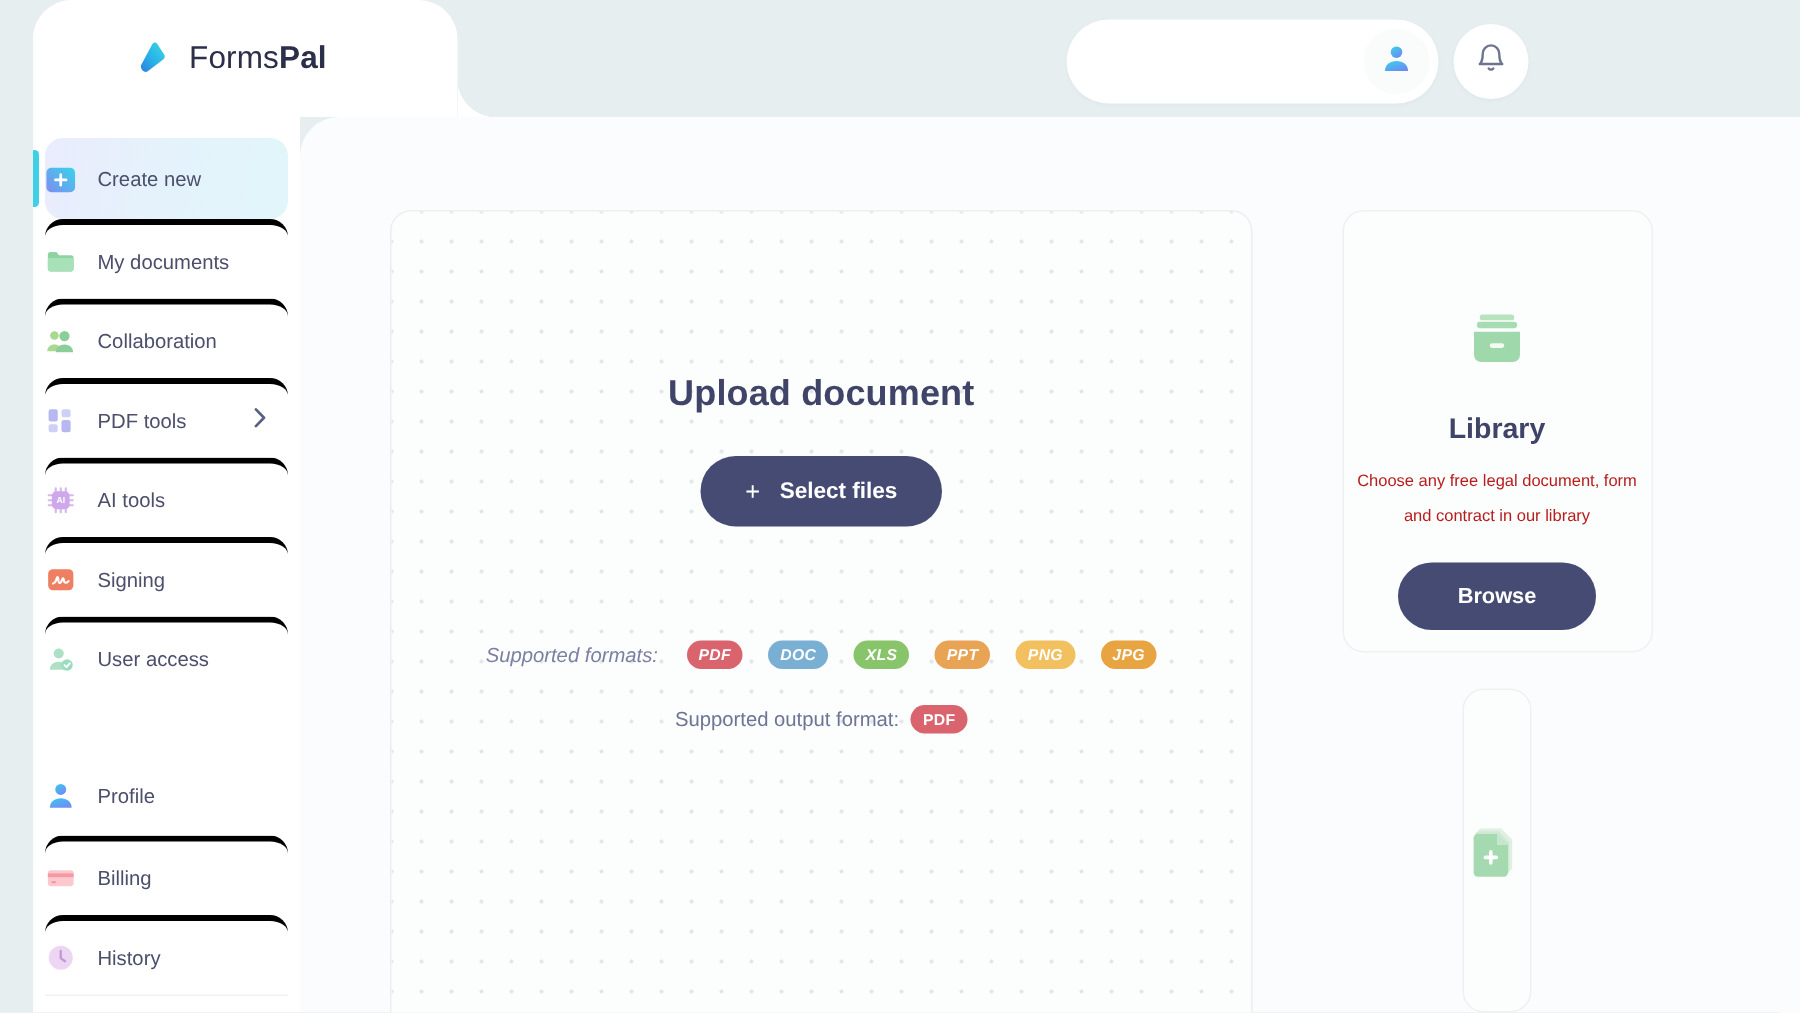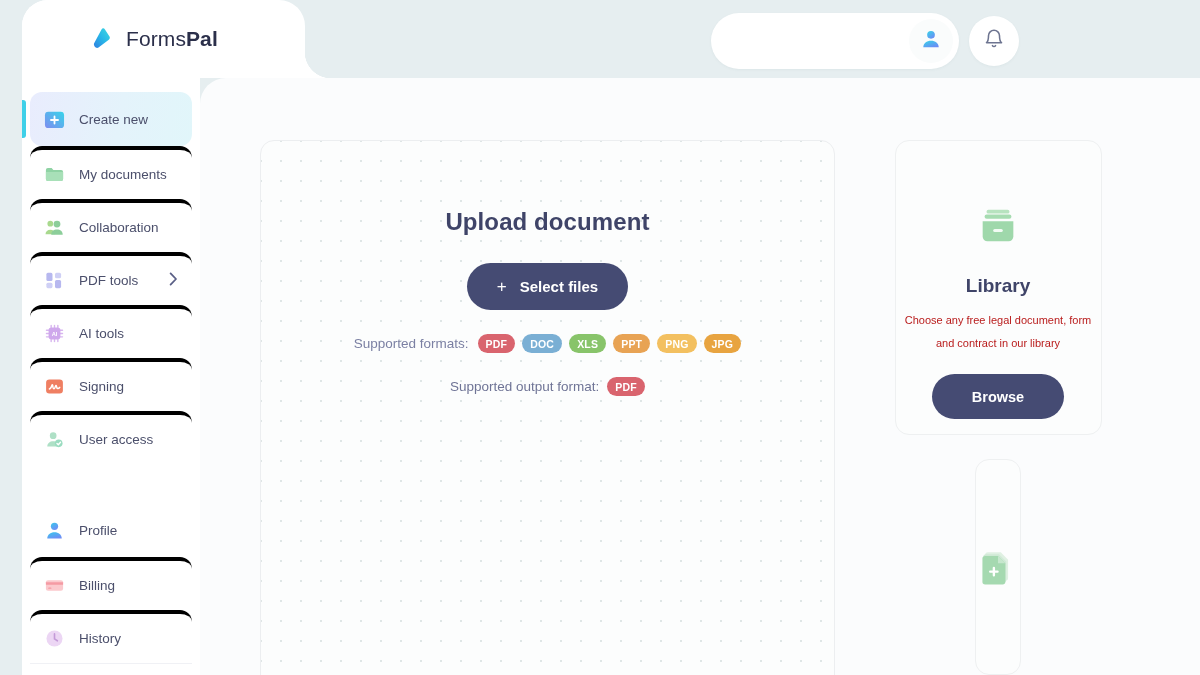--- a/index.html
+++ b/index.html
@@ -70,21 +70,20 @@
     background: #ffffff;
     border-top-left-radius: 26px;
     padding-top: 92px;
     z-index: 5;
   }
   .nav-group { padding: 0 8px; }
   .nav-item {
     position: relative;
     display: flex; align-items: center;
     height: 53px;
-    padding-left: 14px;
     border-radius: 12px;
   }
   .nav-item + .nav-item { border-top: 4px solid #000000; }
   .nav-item.active {
     background: linear-gradient(100deg, #e9ecfd 0%, #e4f3fb 55%, #e1f6fa 100%);
     border-radius: 12px;
     height: 54px;
     border-top: none;
   }
   .nav-item.active::before {
@@ -124,38 +123,38 @@
     border: 1px solid #eceef0;
     border-radius: 14px;
     background-color: #fcfdfd;
     background-image: radial-gradient(circle, #dfe6e6 1.1px, transparent 1.2px);
     background-size: 20px 20px;
     background-position: 10px 10px;
     display: flex; flex-direction: column; align-items: center;
     position: relative;
   }
   .dz-title {
-    margin-top: 67px;
+    margin-top: 108px;
     font-size: 24px; font-weight: 700; color: #3f4468;
     letter-spacing: .1px;
   }
   .select-files-btn {
     margin-top: 27px;
     height: 47px; padding: 0 30px;
     border: none; border-radius: 24px;
     background: #454b73; color: #fff;
     font-family: inherit; font-size: 15px; font-weight: 700;
     display: flex; align-items: center; gap: 13px;
     cursor: pointer;
   }
   .select-files-btn .plus { font-size: 17px; font-weight: 400; }
 
   .fmt-row {
-    margin-top: 24px;
-    display: flex; align-items: center; gap: 7px;
+    margin-top: 76px;
+    display: flex; align-items: center; gap: 17px; font-style: italic;
   }
   .fmt-label { font-size: 13.5px; color: #7b80a3; margin-right: 2px; }
   .badge {
     display: inline-flex; align-items: center; justify-content: center;
     height: 19px; min-width: 34px; padding: 0 8px;
     border-radius: 10px;
     font-size: 10.5px; font-weight: 700; color: #fff;
     letter-spacing: .2px;
   }
   .out-row { margin-top: 24px; display: flex; align-items: center; gap: 8px; }

